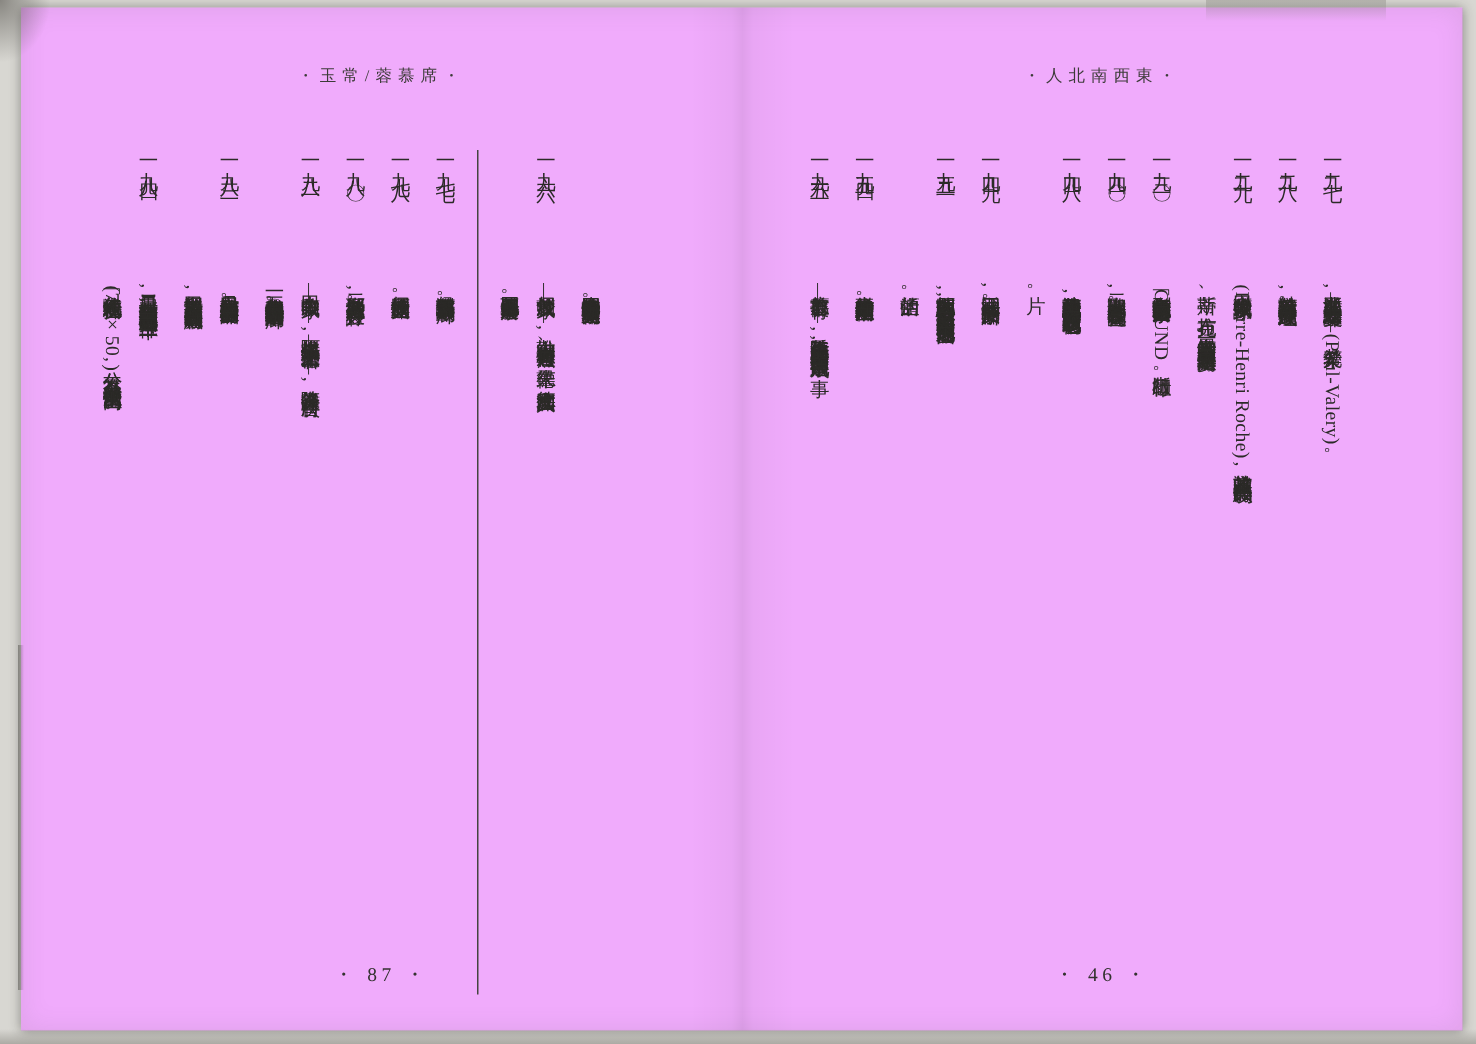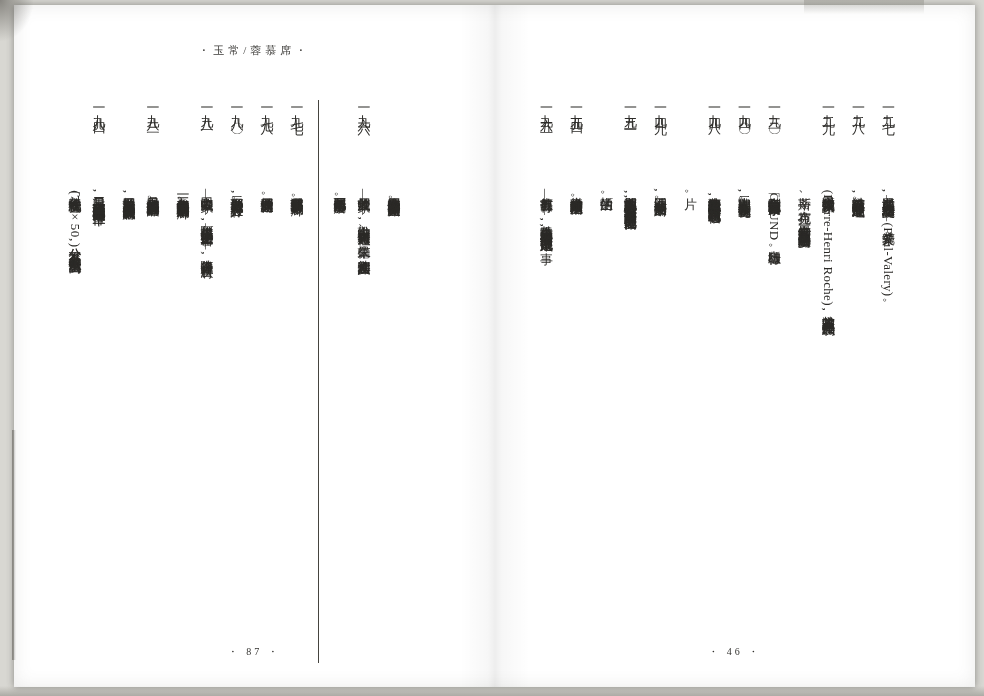--- a/index.html
+++ b/index.html
@@ -3,21 +3,21 @@
 <meta charset="utf-8">
 <style>
   html,body{margin:0;padding:0;}
   body{
     width:984px;height:696px;position:relative;overflow:hidden;
     background:#d8d7d2;
     font-family:"Liberation Serif","DejaVu Serif",serif;
   }
   .spread{
     position:absolute;left:14px;top:5px;right:9px;bottom:9px;
-    background:#ffffff;
+    background:#f0abfc;
     box-shadow:0 0 7px rgba(40,40,35,.45), inset 0 0 18px rgba(90,88,80,.12);
     display:flex;
     justify-content:center;
   }
   .spread::after{ 
     content:"";position:absolute;left:50%;top:0;bottom:0;width:70px;
     transform:translateX(-50%);pointer-events:none;
     background:linear-gradient(90deg,rgba(0,0,0,0) 0%,rgba(0,0,0,.03) 40%,rgba(0,0,0,.07) 50%,rgba(0,0,0,.03) 60%,rgba(0,0,0,0) 100%);
   }
   .page{position:relative;width:50%;height:100%;color:#2b2a27;}
@@ -43,21 +43,21 @@
     writing-mode:vertical-rl;text-orientation:mixed;
     height:472px;line-height:24px;font-size:13px;letter-spacing:.3px;
     white-space:nowrap;
   }
   .section-divider{
     width:1px;height:563px;background:#45443f;
     margin:0 6px;align-self:flex-start;flex:0 0 1px;
   }
   .page-number{
     position:absolute;bottom:28px;left:0;right:0;text-align:center;
-    font-size:10px;letter-spacing:3px;color:#33322f;
+    font-size:13px;letter-spacing:3px;color:#33322f;
   }
   
   .artifact{position:absolute;pointer-events:none;}
   .art-top-left{left:0;top:0;width:34px;height:42px;
     background:radial-gradient(ellipse at 0 0,rgba(70,68,62,.55),rgba(70,68,62,0) 70%);}
   .art-top-right{right:60px;top:0;width:120px;height:14px;
     background:linear-gradient(180deg,rgba(120,118,110,.35),rgba(120,118,110,0));}
   .art-left-edge{left:12px;top:430px;width:4px;height:230px;
     background:linear-gradient(90deg,rgba(60,58,52,.45),rgba(60,58,52,0));}
   .art-bottom{left:0;bottom:0;width:100%;height:10px;
@@ -134,20 +134,21 @@
           <div class="col">年代油畫「粉紅色裸女」(72×50公分,不具簽名)以臺幣四十萬高價售出。</div>
         </div>
       </div>
 
     </div>
 
     <div class="page-number">・ 87 ・</div>
   </div>
 
   <div class="page page-right">
+    <div class="running-head">・人北南西東・</div>
 
     <div class="entries">
 
       <div class="entry">
         <div class="entry-year">一九二七</div>
         <div class="cols">
           <div class="col">漸成名於巴黎,並結交法國詩壇泰斗——梵樂希(Paul-Valery)。</div>
         </div>
       </div>
 

